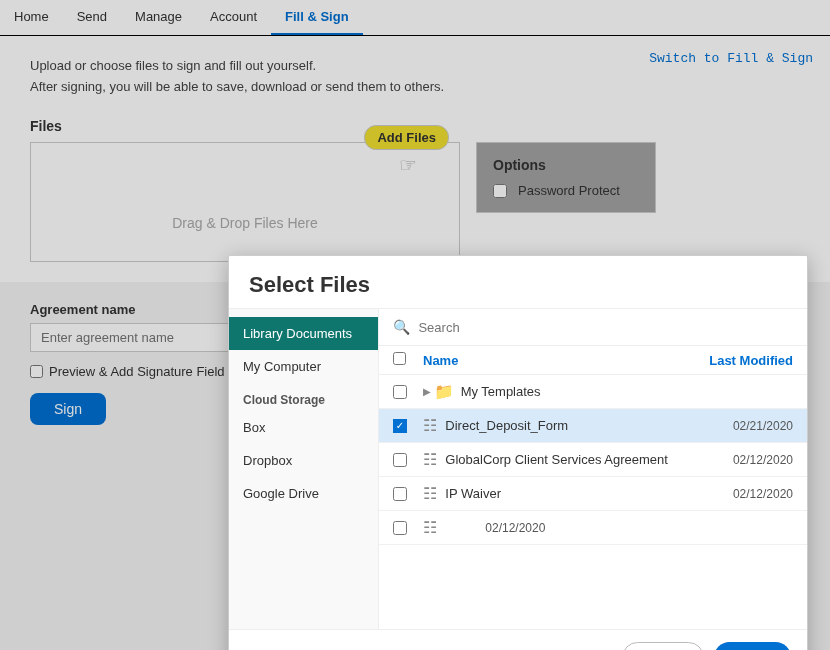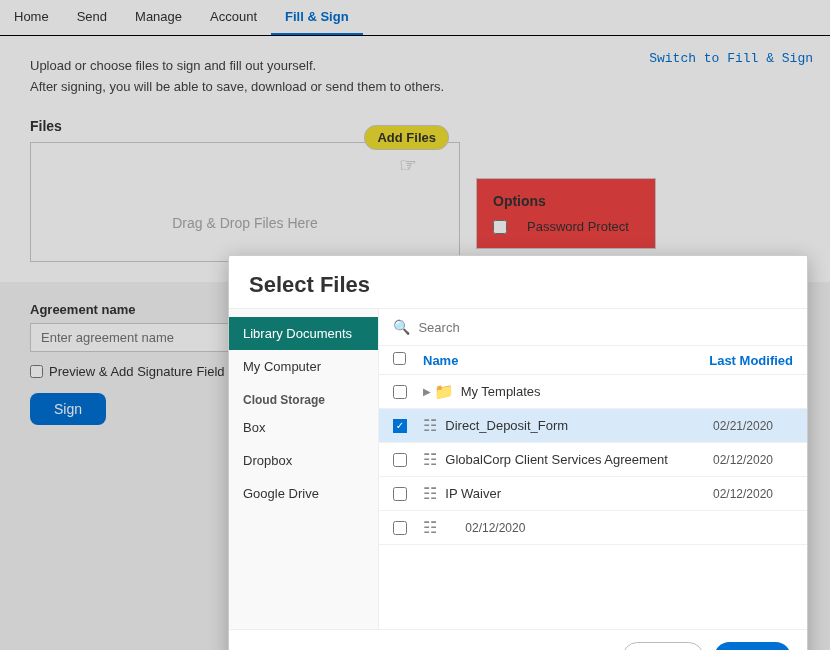--- a/index.html
+++ b/index.html
@@ -101,34 +101,33 @@
     }
     .cursor-icon {
       position: absolute;
       top: 10px;
       right: 42px;
       font-size: 20px;
     }
     .options-box {
       border: 1px solid #ccc;
       padding: 14px 16px;
-      background: #ef4444;
+      background: #a3a3a3;
       min-width: 180px;
-      margin-top: 36px;
     }
     .options-title {
       font-size: 14px;
       font-weight: bold;
       color: #333;
       margin-bottom: 10px;
     }
     .option-item {
       display: flex;
       align-items: flex-end;
-      gap: 20px;
+      gap: 11px;
       font-size: 13px;
       color: #333;
     }
     .option-item input[type="checkbox"] {
       width: 14px;
       height: 14px;
     }
 
     
     .form-area {
@@ -304,21 +303,21 @@
       margin-right: 6px;
       font-size: 16px;
     }
     .file-name {
       flex: 1;
       font-size: 13px;
       color: #333;
     }
     .file-date {
       width: 100px;
-      text-align: center;
+      text-align: right;
       font-size: 12px;
       color: #555;
     }
     .folder-row-inner {
       display: flex;
       align-items: center;
       flex: 1;
     }
     .folder-expand {
       font-size: 10px;

